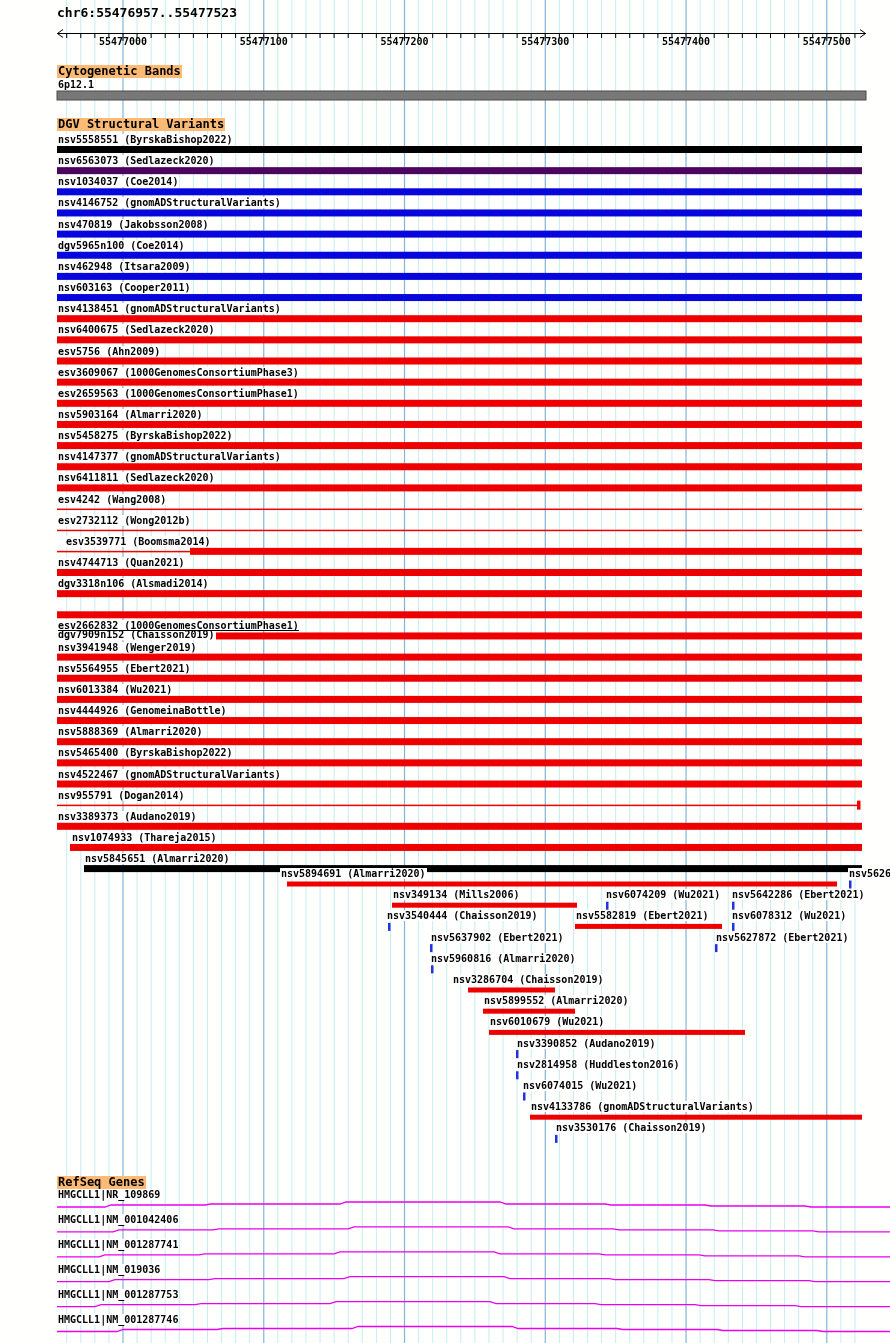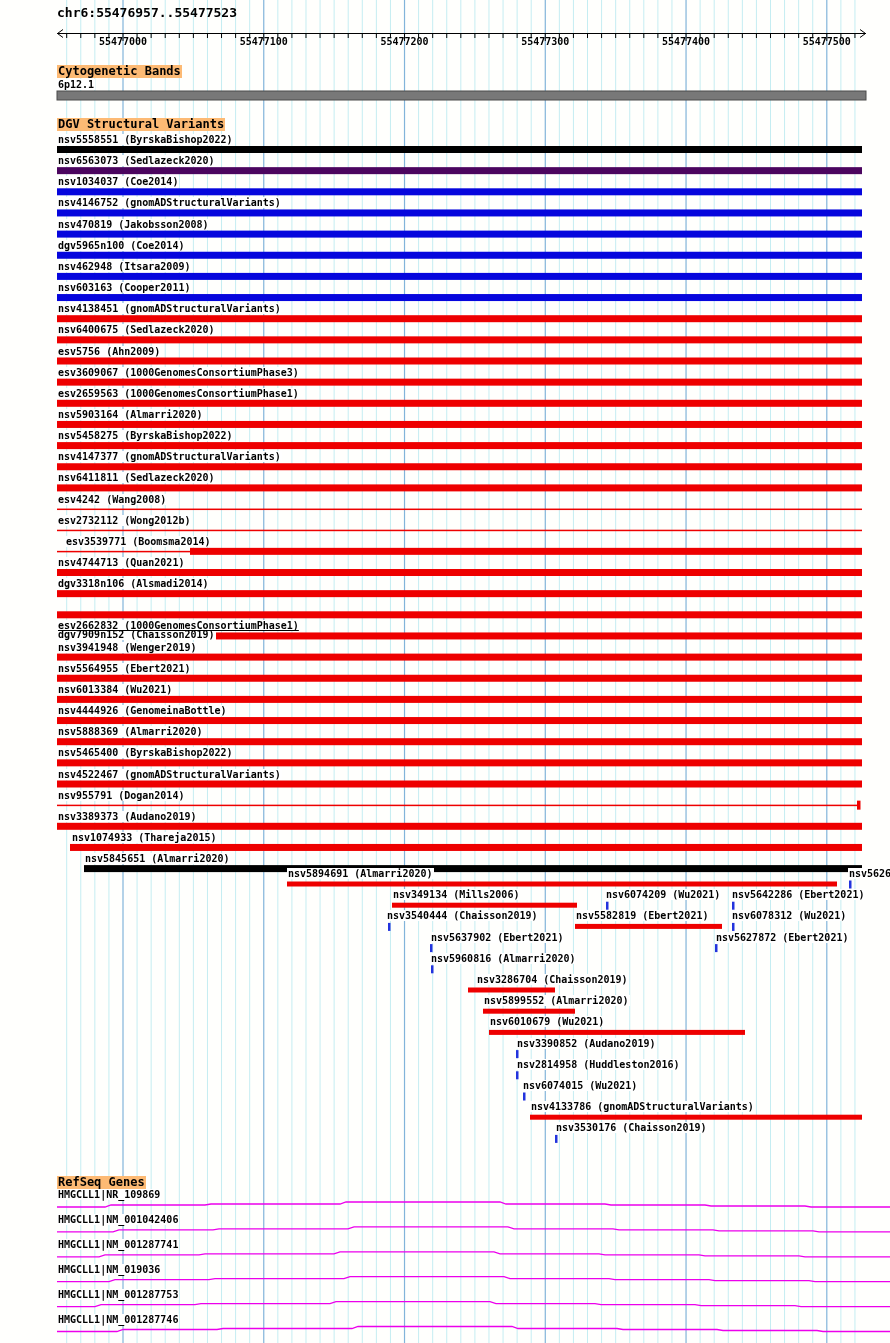--- a/index.html
+++ b/index.html
@@ -252,32 +252,32 @@
       <div class="feat-label" style="left: 57px; top: 662.75px;">nsv5564955 (Ebert2021)</div>
       <div class="feat-label" style="left: 57px; top: 683.9px;">nsv6013384 (Wu2021)</div>
       <div class="feat-label" style="left: 57px; top: 705.05px;">nsv4444926 (GenomeinaBottle)</div>
       <div class="feat-label" style="left: 57px; top: 726.2px;">nsv5888369 (Almarri2020)</div>
       <div class="feat-label" style="left: 57px; top: 747.35px;">nsv5465400 (ByrskaBishop2022)</div>
       <div class="feat-label" style="left: 57px; top: 768.5px;">nsv4522467 (gnomADStructuralVariants)</div>
       <div class="feat-label" style="left: 57px; top: 789.65px;">nsv955791 (Dogan2014)</div>
       <div class="feat-label" style="left: 57px; top: 810.8px;">nsv3389373 (Audano2019)</div>
       <div class="feat-label" style="left: 71px; top: 831.95px;">nsv1074933 (Thareja2015)</div>
       <div class="feat-label" style="left: 84px; top: 853.1px;">nsv5845651 (Almarri2020)</div>
-      <div class="feat-label" style="left: 287px; top: 868px;">nsv5894691 (Almarri2020)</div>
+      <div class="feat-label" style="left: 280px; top: 868px;">nsv5894691 (Almarri2020)</div>
       <div class="feat-label" style="left: 848px; top: 868px;">nsv5626</div>
       <div class="feat-label" style="left: 392px; top: 889.2px;">nsv349134 (Mills2006)</div>
       <div class="feat-label" style="left: 605px; top: 889.2px;">nsv6074209 (Wu2021)</div>
       <div class="feat-label" style="left: 731px; top: 889.2px;">nsv5642286 (Ebert2021)</div>
       <div class="feat-label" style="left: 386px; top: 910.4px;">nsv3540444 (Chaisson2019)</div>
       <div class="feat-label" style="left: 575px; top: 910.4px;">nsv5582819 (Ebert2021)</div>
       <div class="feat-label" style="left: 731px; top: 910.4px;">nsv6078312 (Wu2021)</div>
       <div class="feat-label" style="left: 430px; top: 931.6px;">nsv5637902 (Ebert2021)</div>
       <div class="feat-label" style="left: 715px; top: 931.6px;">nsv5627872 (Ebert2021)</div>
       <div class="feat-label" style="left: 430px; top: 952.8px;">nsv5960816 (Almarri2020)</div>
-      <div class="feat-label" style="left: 476px; top: 974px; text-align: center;">nsv3286704 (Chaisson2019)</div>
+      <div class="feat-label" style="left: 452px; top: 974px; text-align: center;">nsv3286704 (Chaisson2019)</div>
       <div class="feat-label" style="left: 483px; top: 995.2px;">nsv5899552 (Almarri2020)</div>
       <div class="feat-label" style="left: 489px; top: 1016.4px;">nsv6010679 (Wu2021)</div>
       <div class="feat-label" style="left: 516px; top: 1037.6px;">nsv3390852 (Audano2019)</div>
       <div class="feat-label" style="left: 516px; top: 1058.8px;">nsv2814958 (Huddleston2016)</div>
       <div class="feat-label" style="left: 522px; top: 1080px;">nsv6074015 (Wu2021)</div>
       <div class="feat-label" style="left: 530px; top: 1101.2px;">nsv4133786 (gnomADStructuralVariants)</div>
       <div class="feat-label" style="left: 555px; top: 1122.4px;">nsv3530176 (Chaisson2019)</div>
       <div class="gene-label" style="left: 57px; top: 1189px;">HMGCLL1|NR_109869</div>
       <div class="gene-label" style="left: 57px; top: 1213.9px;">HMGCLL1|NM_001042406</div>
       <div class="gene-label" style="left: 57px; top: 1238.8px;">HMGCLL1|NM_001287741</div>

